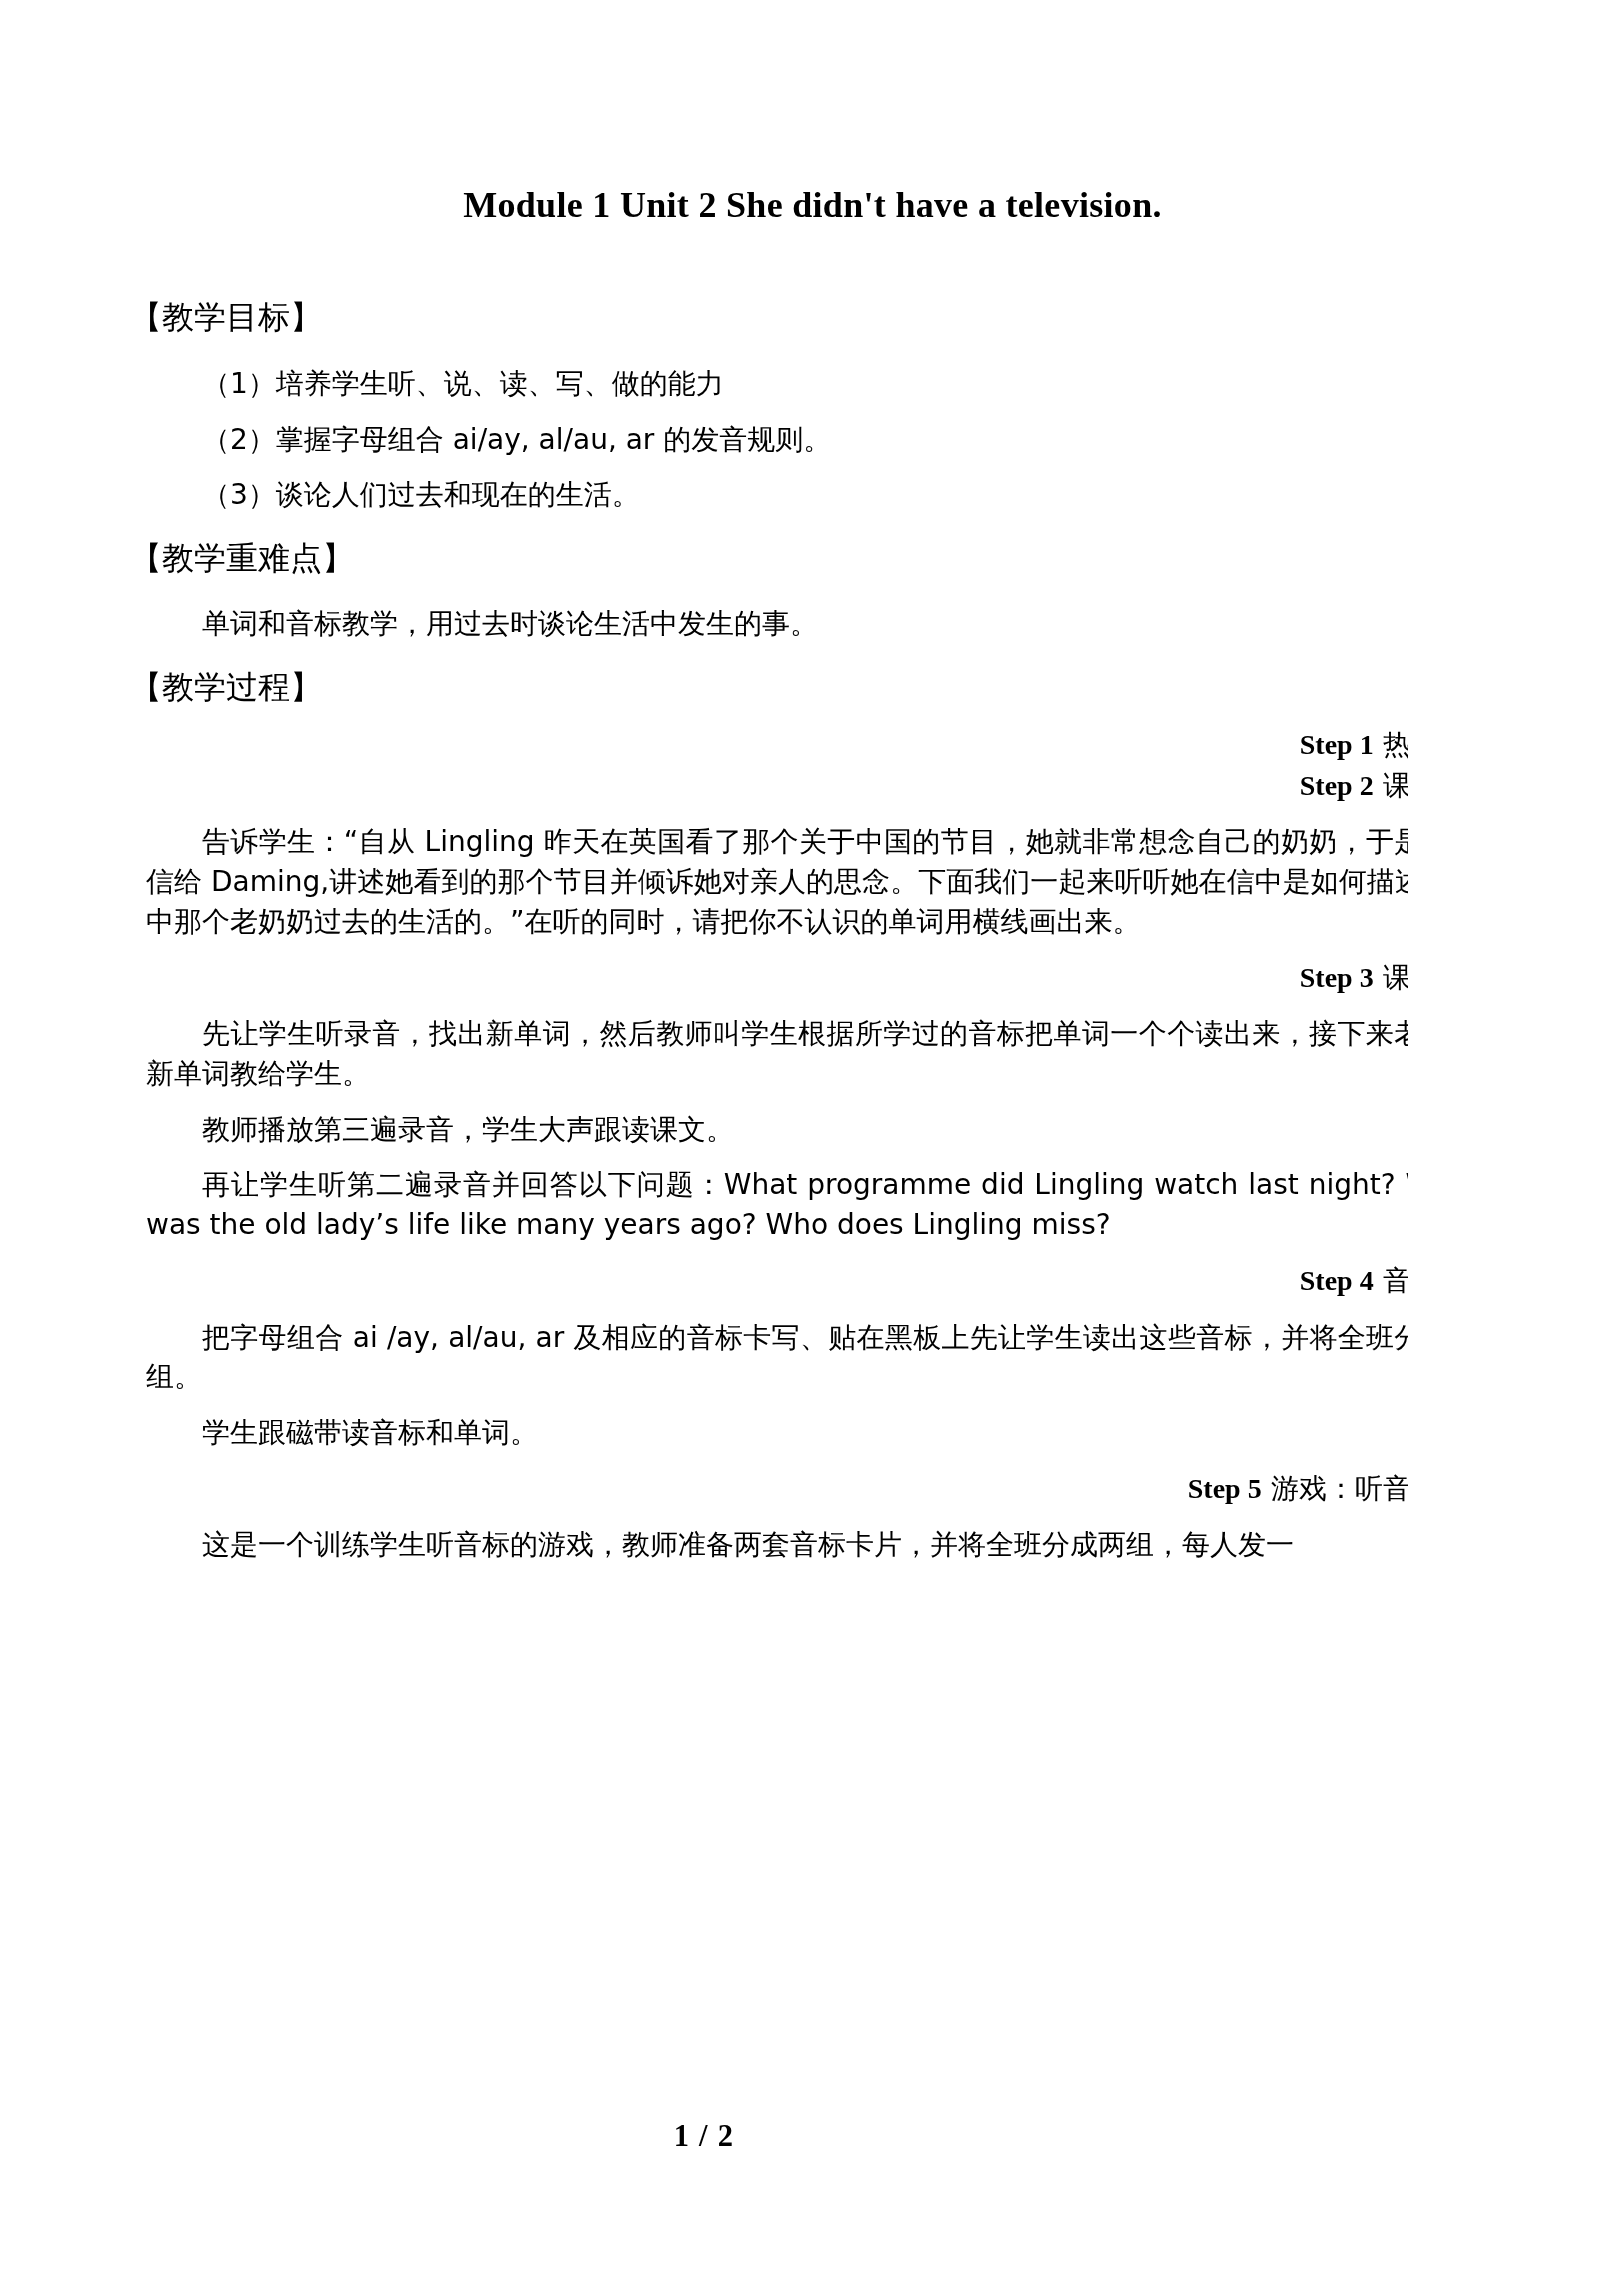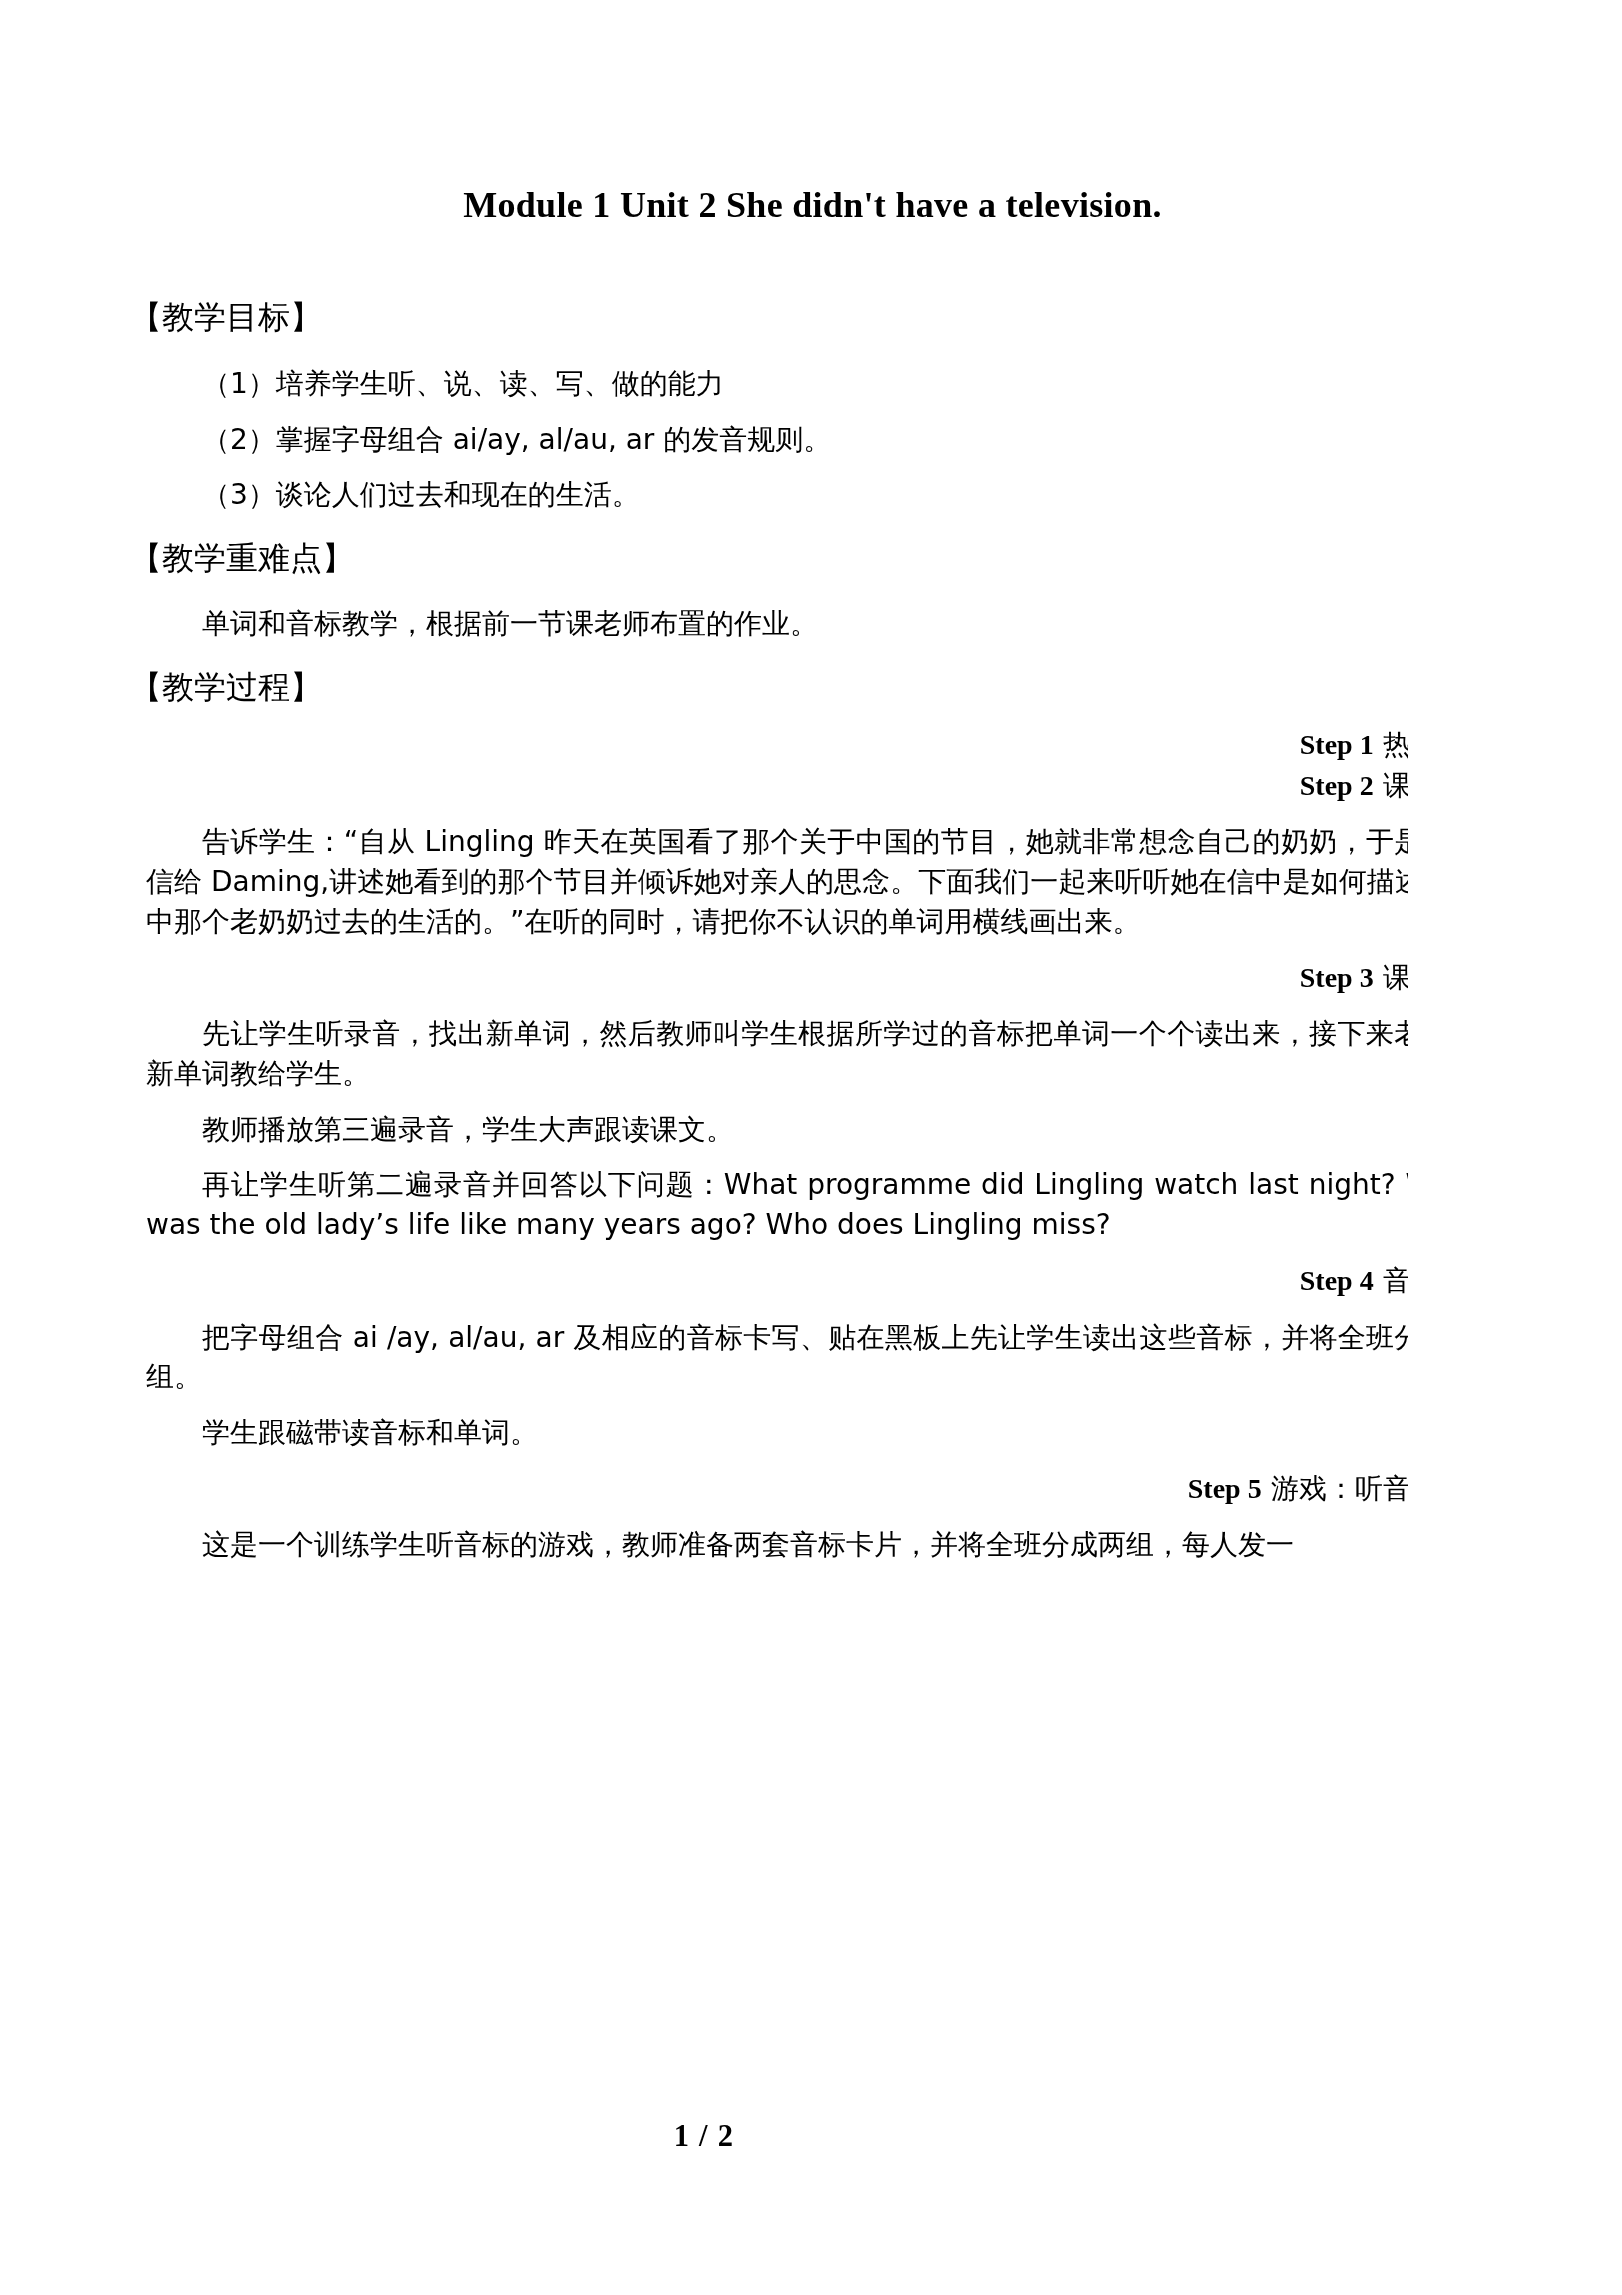--- a/index.html
+++ b/index.html
@@ -118,21 +118,21 @@
     <div class="section-head">【教学目标】</div>
     <div class="spacer-16"></div>
     <p class="para numbered">（1）培养学生听、说、读、写、做的能力</p>
     <p class="para numbered">（2）掌握字母组合 ai/ay, al/au, ar 的发音规则。</p>
     <p class="para numbered">（3）谈论人们过去和现在的生活。</p>
 
     <div class="spacer-10"></div>
 
     <div class="section-head">【教学重难点】</div>
     <div class="spacer-16"></div>
-    <p class="para indent">单词和音标教学，根据前一节课老师布置的作业。</p>
+    <p class="para indent">单词和音标教学，用过去时谈论生活中发生的事。</p>
 
     <div class="spacer-10"></div>
 
     <div class="section-head">【教学过程】</div>
 
     <div class="spacer-28"></div>
 
     <div class="block">
       <div class="step-head">
         <span class="step-label">Step 1</span><span class="step-title">热身复习</span>

